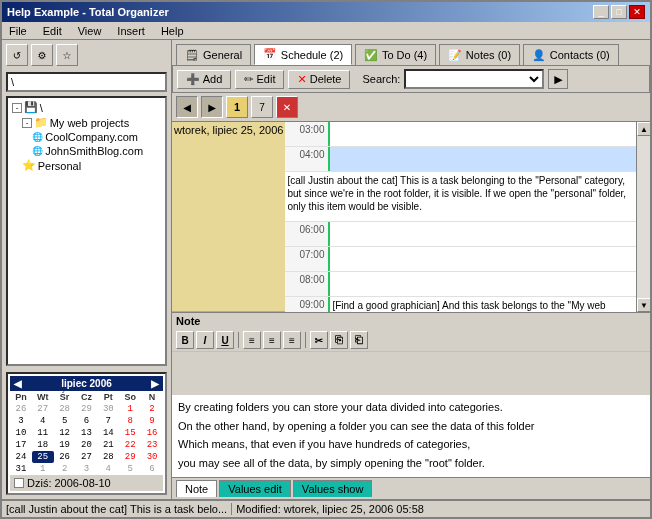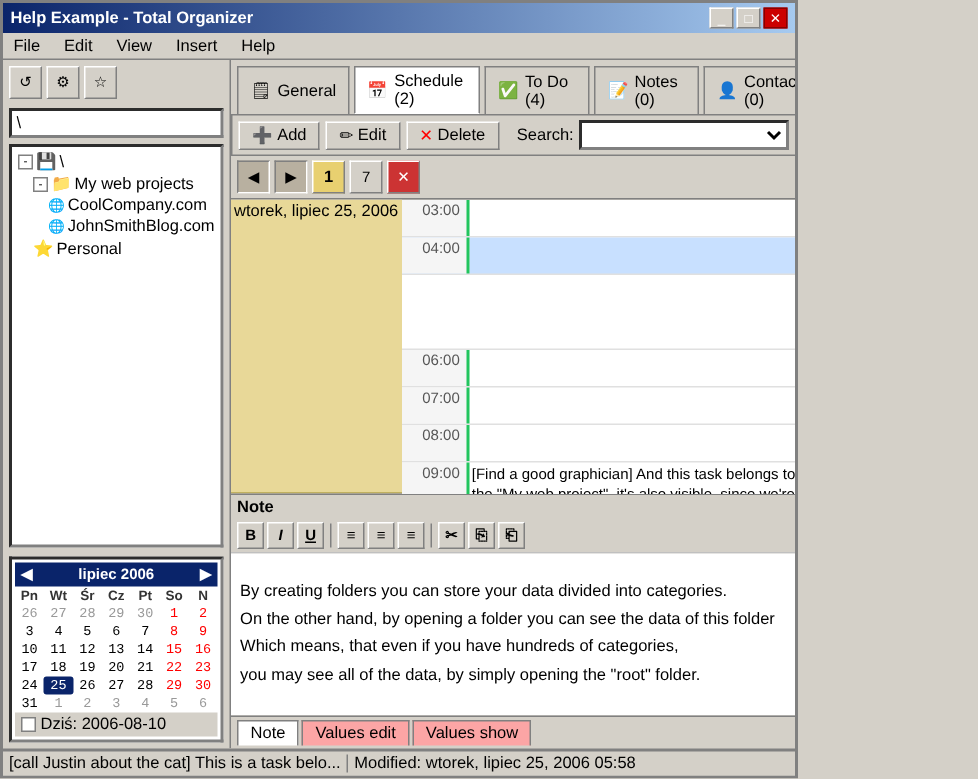--- a/index.html
+++ b/index.html
@@ -1,19 +1,19 @@
 <!DOCTYPE html>
 <html><head>
   <meta charset="utf-8">
   <style>
     * { box-sizing: border-box; margin: 0; padding: 0; font-family: 'Segoe UI', Tahoma, Arial, sans-serif; font-size: 11px; }
     body { width: 652px; height: 519px; overflow: hidden; background: #d4d0c8; }
 
     
-    .window { width: 532px; height: 519px; border: 2px solid #808080; display: flex; flex-direction: column; justify-content: space-between; }
+    .window { width: 652px; height: 519px; border: 2px solid #808080; display: flex; flex-direction: column; justify-content: space-between; }
     .title-bar { background: linear-gradient(to right, #0a246a, #a6caf0); color: white; padding: 3px 5px; display: flex; align-items: center; justify-content: space-between; height: 20px; }
     .title-bar-text { font-size: 11px; font-weight: bold; }
     .title-bar-buttons { display: flex; gap: 2px; }
     .tb-btn { width: 16px; height: 14px; background: #d4d0c8; border: 1px solid #808080; font-size: 9px; display: flex; align-items: center; justify-content: center; cursor: pointer; border-top-color: #fff; border-left-color: #fff; }
 
     
     .menu-bar { background: #d4d0c8; border-bottom: 1px solid #808080; padding: 2px 4px; display: flex; gap: 10px; height: 18px; align-items: center; }
     .menu-item { font-size: 11px; cursor: pointer; padding: 1px 3px; }
 
     
@@ -83,27 +83,27 @@
     .time-label { width: 45px; min-width: 45px; font-size: 10px; color: #555; padding: 2px 4px; border-right: 2px solid #22c55e; background: #f5f5f5; text-align: right; }
     .time-content { flex: 1; padding: 1px 3px; font-size: 10px; }
     .task-text { font-size: 10px; line-height: 1.3; padding: 2px; }
 
     
     .note-section { border-top: 1px solid #808080; }
     .note-label { background: #d4d0c8; padding: 2px 4px; font-size: 11px; font-weight: bold; }
     .note-toolbar { background: #d4d0c8; padding: 2px 4px; display: flex; align-items: center; gap: 2px; border-bottom: 1px solid #c0c0c0; }
     .fmt-btn { background: #d4d0c8; border: 1px solid #808080; border-top-color: #fff; border-left-color: #fff; width: 18px; height: 18px; display: flex; align-items: center; justify-content: center; cursor: pointer; font-size: 10px; font-weight: bold; }
     .fmt-sep { width: 1px; height: 16px; background: #808080; margin: 0 2px; }
-    .note-content { background: white; padding: 17px 6px; font-size: 11px; line-height: 1.5; min-height: 80px; overflow-y: auto; }
+    .note-content { background: white; padding: 4px 6px; font-size: 11px; line-height: 1.5; min-height: 80px; overflow-y: auto; margin-top: 43px; }
     .note-content p { margin-bottom: 2px; }
     .note-content strong { font-weight: normal; }
 
     
     .bottom-tabs { background: #d4d0c8; padding: 2px 4px; display: flex; gap: 2px; border-top: 1px solid #808080; }
-    .bottom-tab { border: 1px solid #808080; border-bottom: none; padding: 2px 8px; background: #fca5a5; cursor: pointer; font-size: 11px; }
+    .bottom-tab { border: 1px solid #808080; border-bottom: none; padding: 2px 8px; background: #14b8a6; cursor: pointer; font-size: 11px; }
     .bottom-tab.active { background: white; }
 
     
     .status-bar { background: #d4d0c8; border-top: 2px solid #808080; padding: 2px 4px; font-size: 10px; display: flex; align-items: center; gap: 4px; height: 18px; }
     .status-divider { width: 1px; height: 12px; background: #808080; }
     .right-scroll { width: 14px; background: #d4d0c8; border-left: 1px solid #808080; display: flex; flex-direction: column; }
     .scroll-btn { width: 14px; height: 14px; background: #d4d0c8; border: 1px solid #808080; border-top-color: #fff; border-left-color: #fff; display: flex; align-items: center; justify-content: center; font-size: 8px; cursor: pointer; }
     .scroll-track { flex: 1; background: #e0ddd8; }
 
     .red-btn { background: #cc0000; color: white; border: 1px solid #880000; }
@@ -309,20 +309,21 @@
           <div class="time-grid" style="flex:1; overflow-y:auto; border:none;">
             <div class="time-row">
               <div class="time-label">03:00</div>
               <div class="time-content"></div>
             </div>
             <div class="time-row highlighted">
               <div class="time-label">04:00</div>
               <div class="time-content"></div>
             </div>
             <div class="time-row" style="min-height:50px;">
+              <div class="time-content task-text">[call Justin about the cat] This is a task belonging to the "Personal" category, but since we're in the root folder, it is visible. If we open the "personal" folder, only this item would be visible.</div>
             </div>
             <div class="time-row">
               <div class="time-label">06:00</div>
               <div class="time-content"></div>
             </div>
             <div class="time-row">
               <div class="time-label">07:00</div>
               <div class="time-content"></div>
             </div>
             <div class="time-row">

